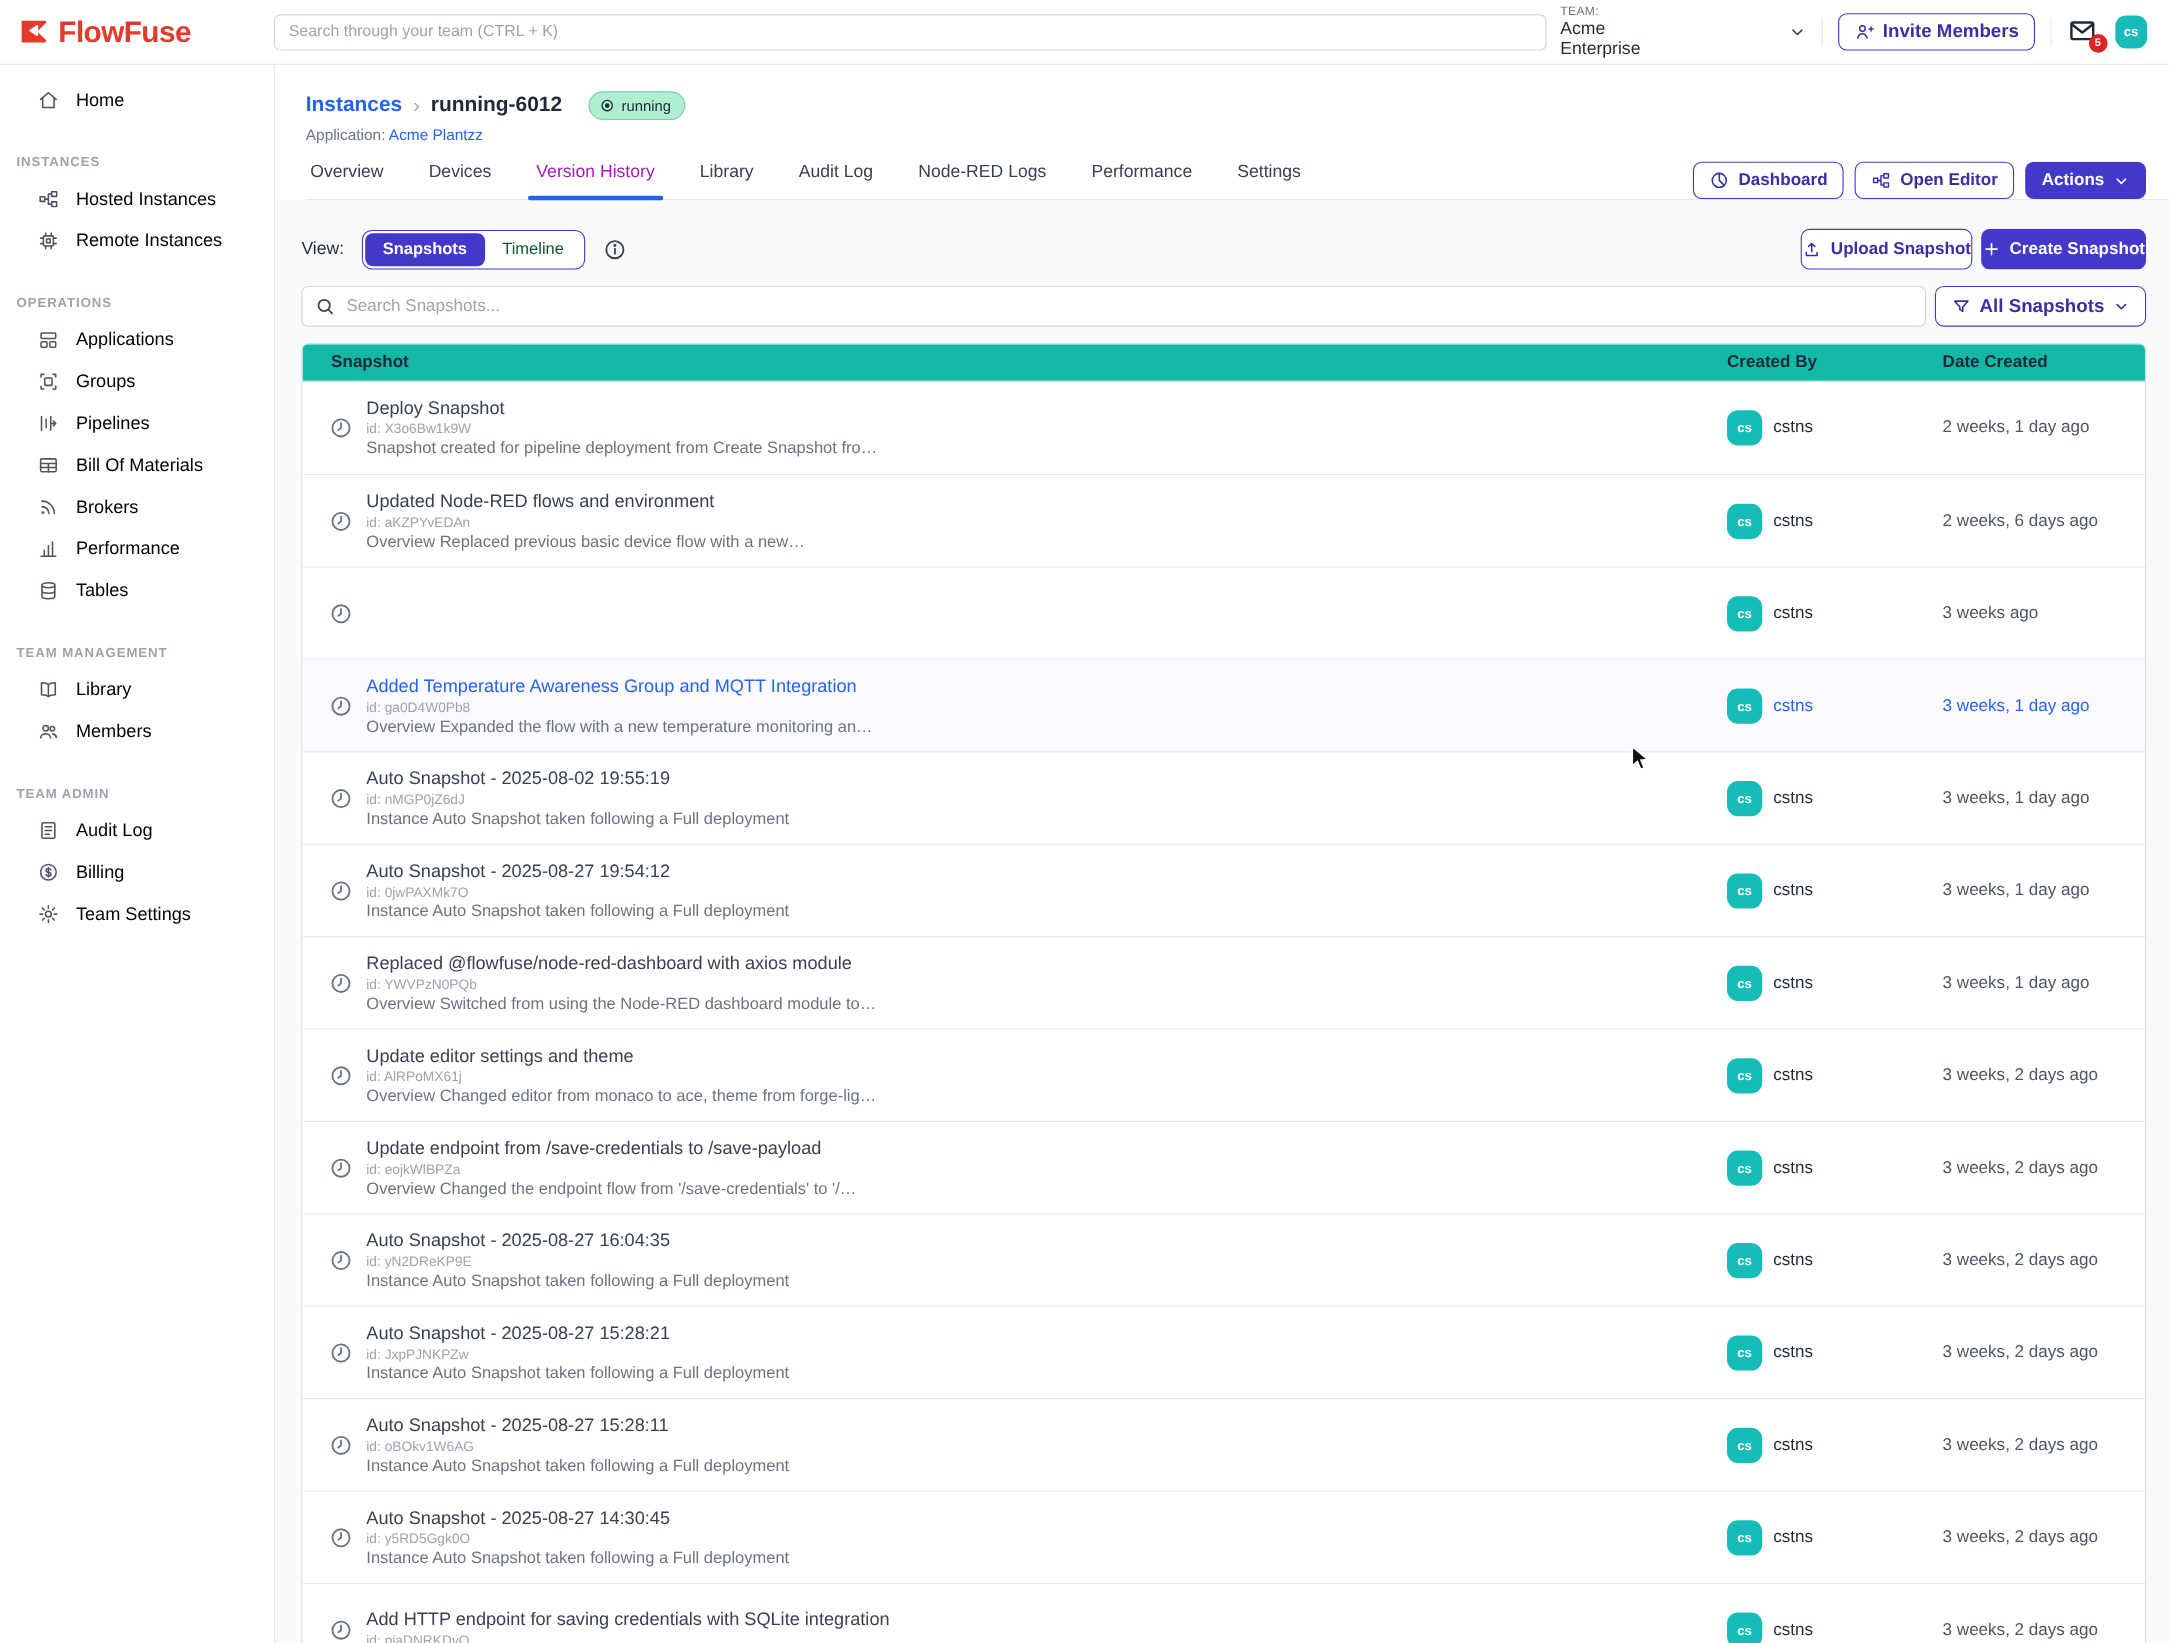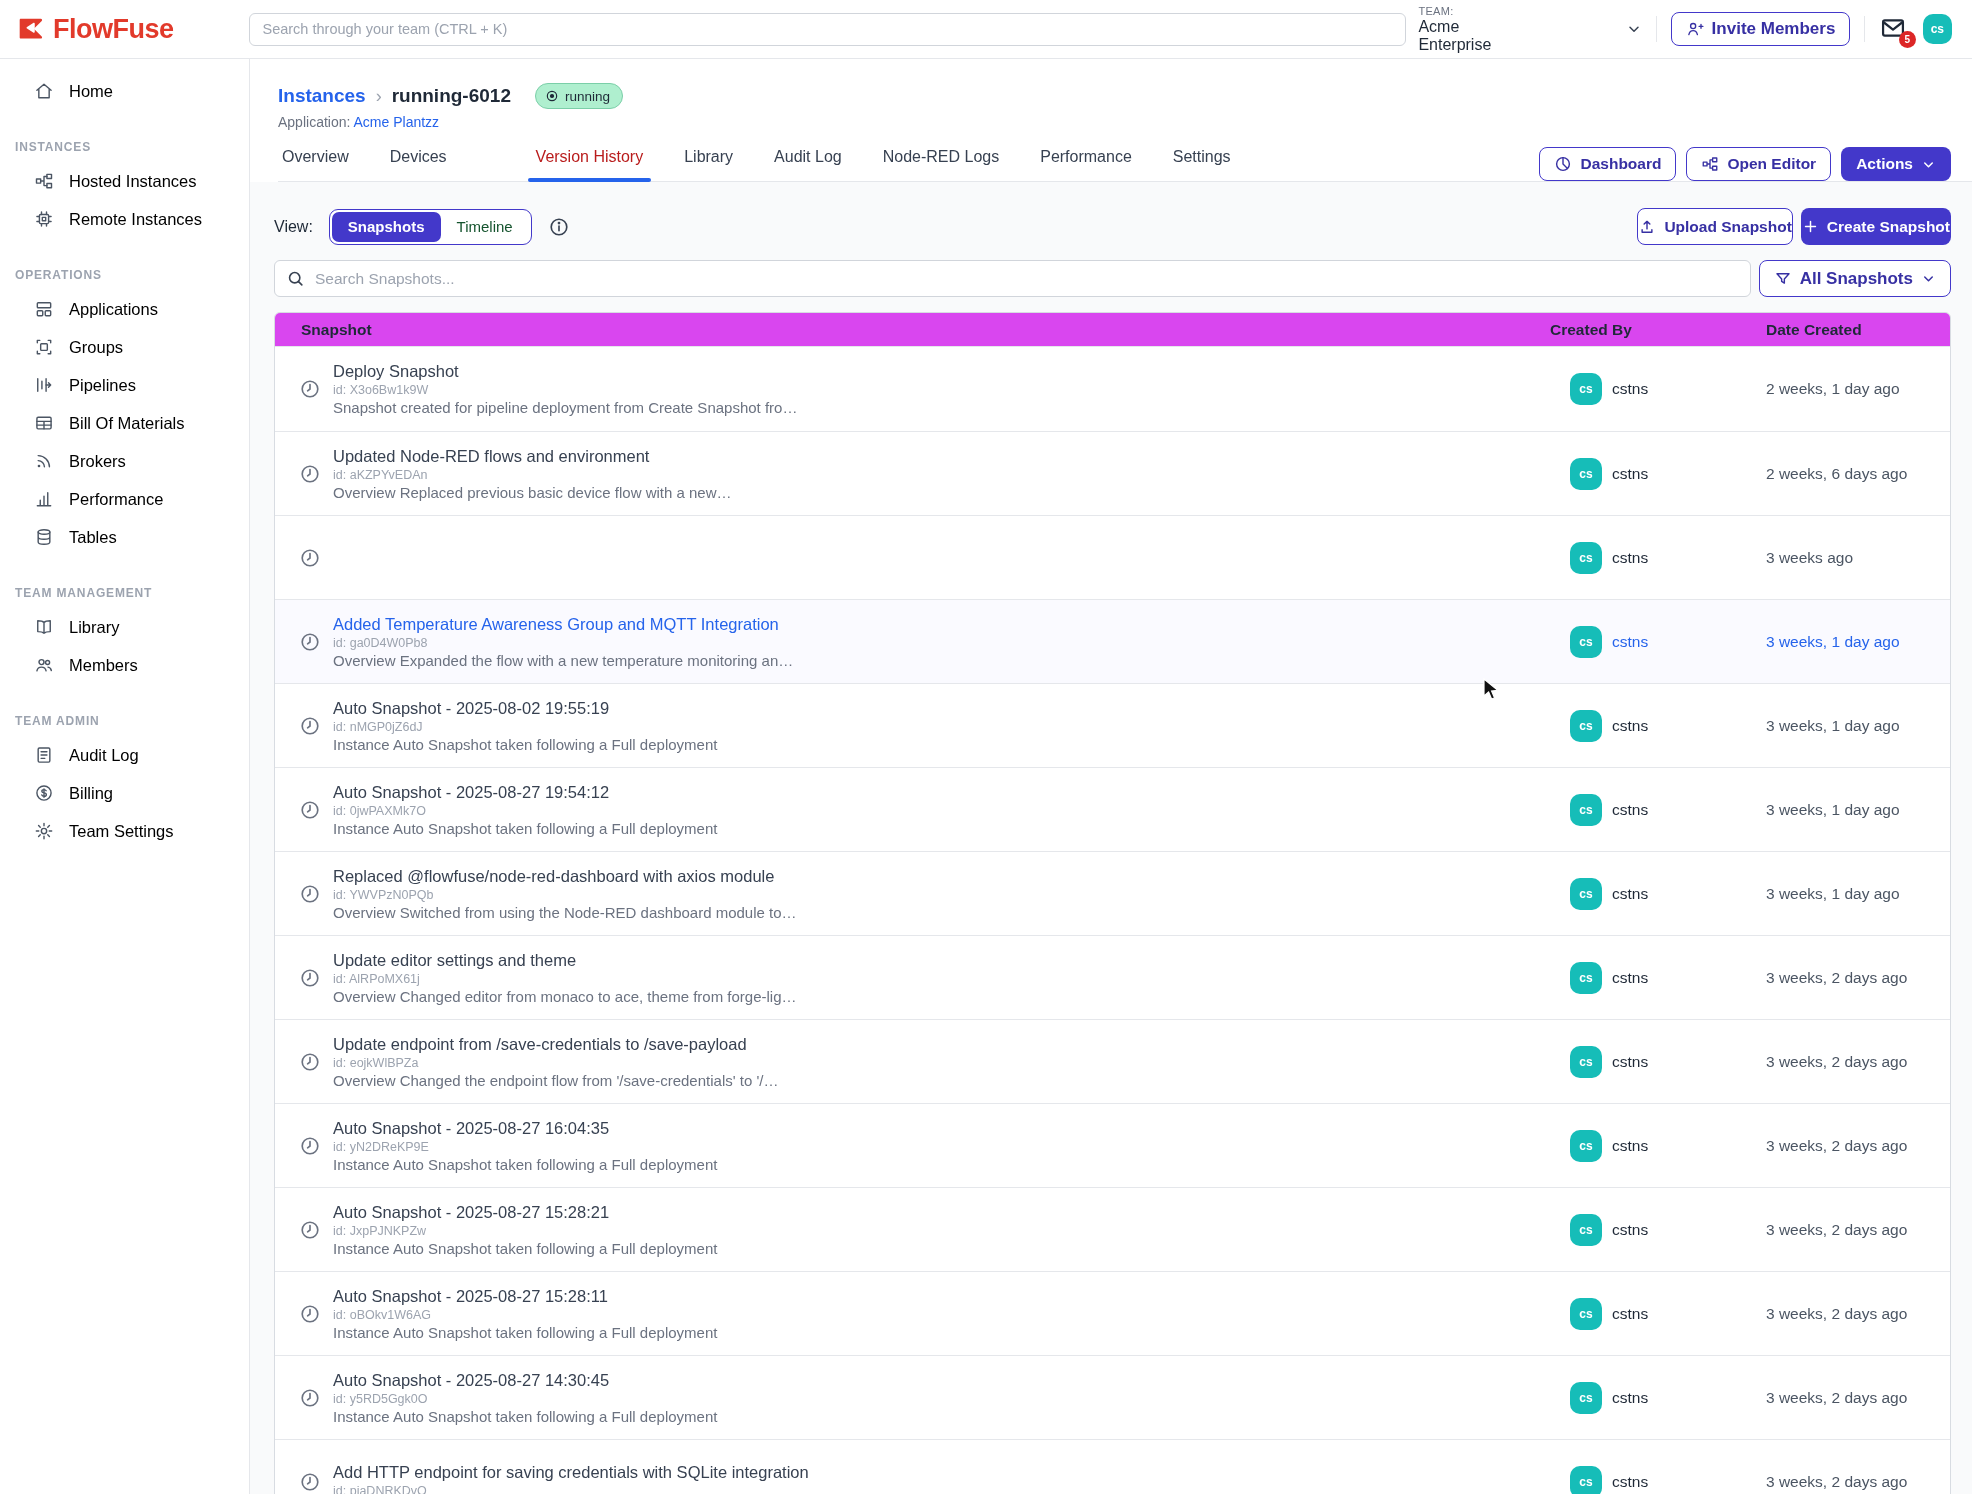--- a/index.html
+++ b/index.html
@@ -53,21 +53,21 @@
   .status-badge { margin-left:14px; display:inline-flex; align-items:center; gap:6px; height:26px;
     padding:0 12px 0 9px; border-radius:13px; background:#AFEFCF; border:1px solid #7BCFA8;
     color:#1F2937; font-size:13.5px; }
   .app-row { margin-top:5px; font-size:14px; }
   .app-label { color:#6B7280; }
   .app-link { color:#2563EB; cursor:pointer; }
   .header-actions { position:absolute; right:21px; top:88px; display:flex; gap:10px; }
   .header-actions .btn { height:34px; padding:0 14px; font-size:15.5px; }
   .tab-bar { display:flex; gap:37px; margin-top:18px; padding-left:2px; border-bottom:1px solid #E5E7EB; }
   .tab { font-size:16px; color:#374151; padding:0 2px 15px 2px; cursor:pointer; position:relative; }
-  .tab.active { color:#b91c1c;margin-left:48px; }
+  .tab.active { color:#a21caf; }
   .tab.active::after { content:""; position:absolute; left:-6px; right:-6px; bottom:-1px; height:4px;
     background:#2563EB; border-radius:3px; }
 
   
   .content { padding:26px 21px 0 24px; }
   .toolbar-row { display:flex; align-items:center; }
   .view-label { font-size:16px; color:#1F2937; margin-right:16px; }
   .seg { display:flex; border:1.5px solid #4338CA; border-radius:9px; background:#fff; padding:2px; }
   .seg-opt { height:30px; display:flex; align-items:center; padding:0 16px; font-size:15px; color:#14532d;
     border-radius:7px; cursor:pointer; }
@@ -79,21 +79,21 @@
   .snap-search-wrap { flex:1; position:relative; }
   .snap-search { width:100%; height:37px; border:1px solid #D1D5DB; border-radius:6px; background:#fff;
     padding:0 12px 0 40px; font-size:15.5px; color:#374151; outline:none; }
   .snap-search::placeholder { color:#9CA3AF; }
   .snap-search-icon { position:absolute; left:12px; top:9px; color:#374151; }
   .filter-btn { height:37px; padding:0 14px; }
 
   
   .table-card { margin-top:15px; background:#fff; border:1px solid #D8DCE2; border-radius:6px; overflow:hidden; }
   .tgrid { display:grid; grid-template-columns:1fr 196px 184px; align-items:center; }
-  .thead { background:#d946ef; height:34px; border-bottom:1px solid #E5E7EB;gap:20px; }
+  .thead { background:#14b8a6; height:34px; border-bottom:1px solid #E5E7EB; }
   .th { font-size:15.5px; font-weight:700; color:#1F2937; }
   .th:first-child { padding-left:26px; }
   .trow { height:84px; border-top:1px solid #E5E7EB; background:#fff; cursor:pointer; }
   .trow:first-child { border-top:none; }
   .trow.highlighted { background:#FAFAFF; }
   .snap-cell { display:flex; align-items:center; gap:12px; padding-left:24px; min-width:0; }
   .snap-clock { color:#6B7280; }
   .snap-text { display:flex; flex-direction:column; gap:2px; min-width:0; }
   .row-title { font-size:16.5px; color:#374151; }
   .trow.highlighted .row-title { color:#2563EB; }

